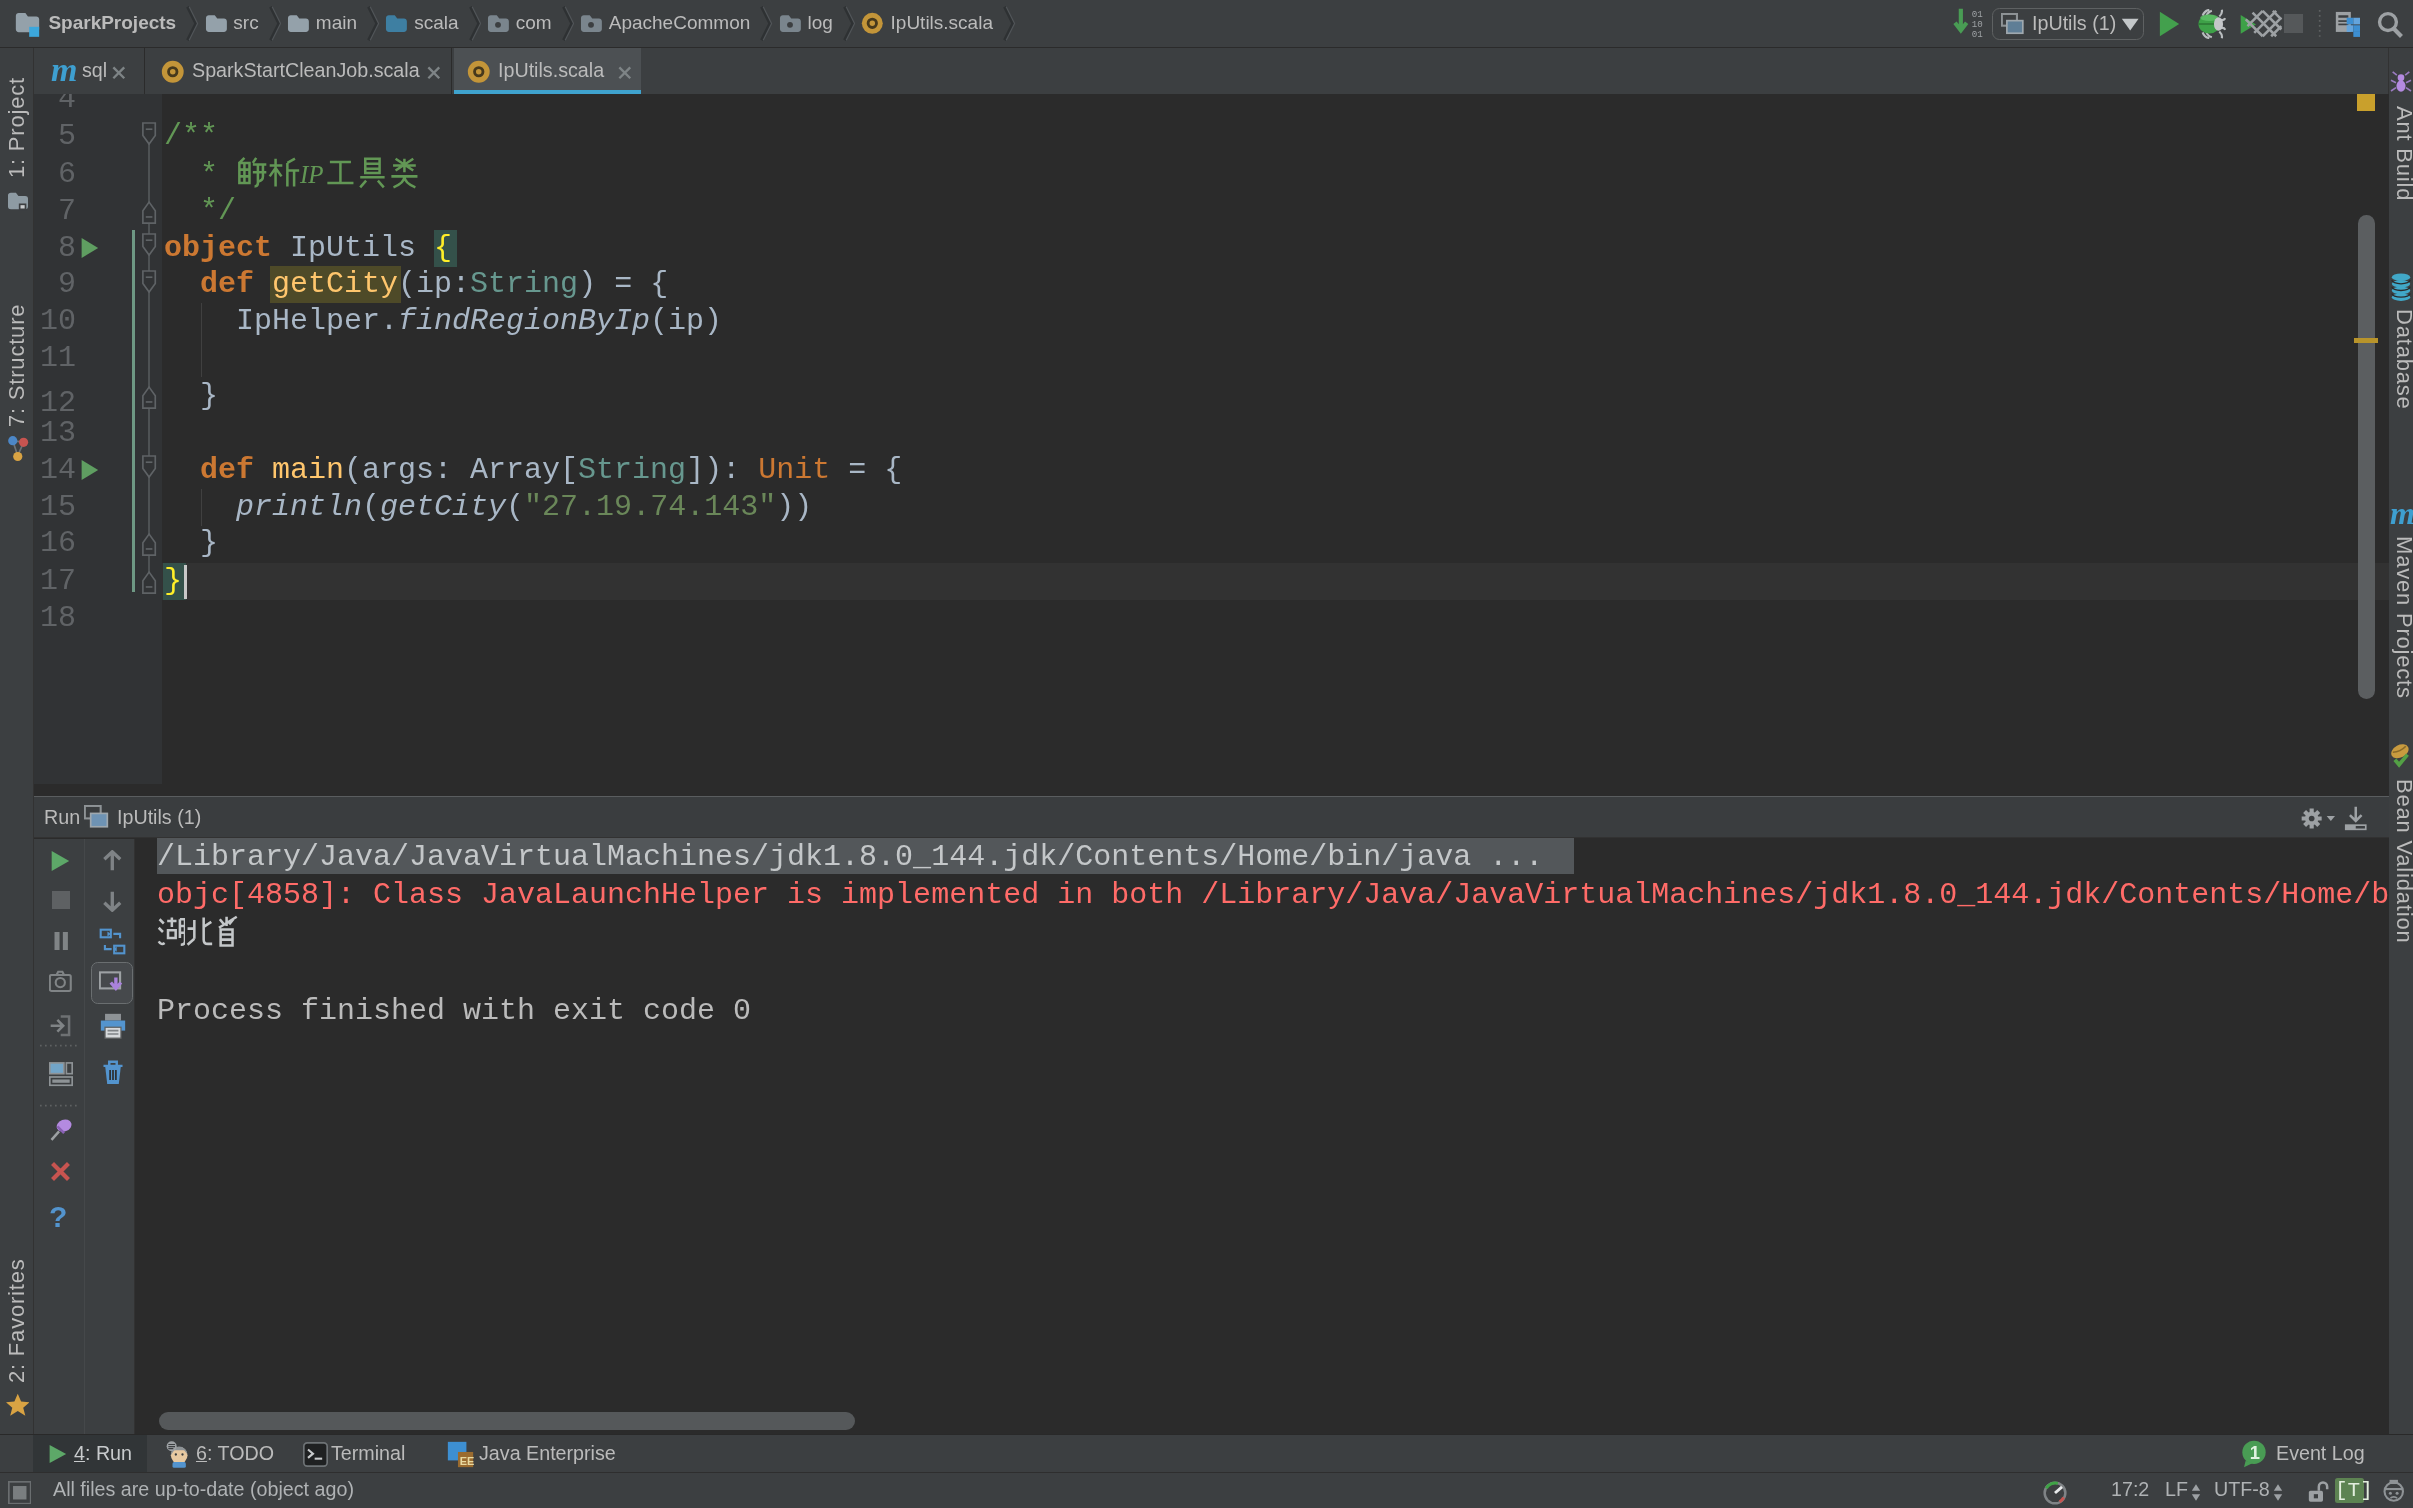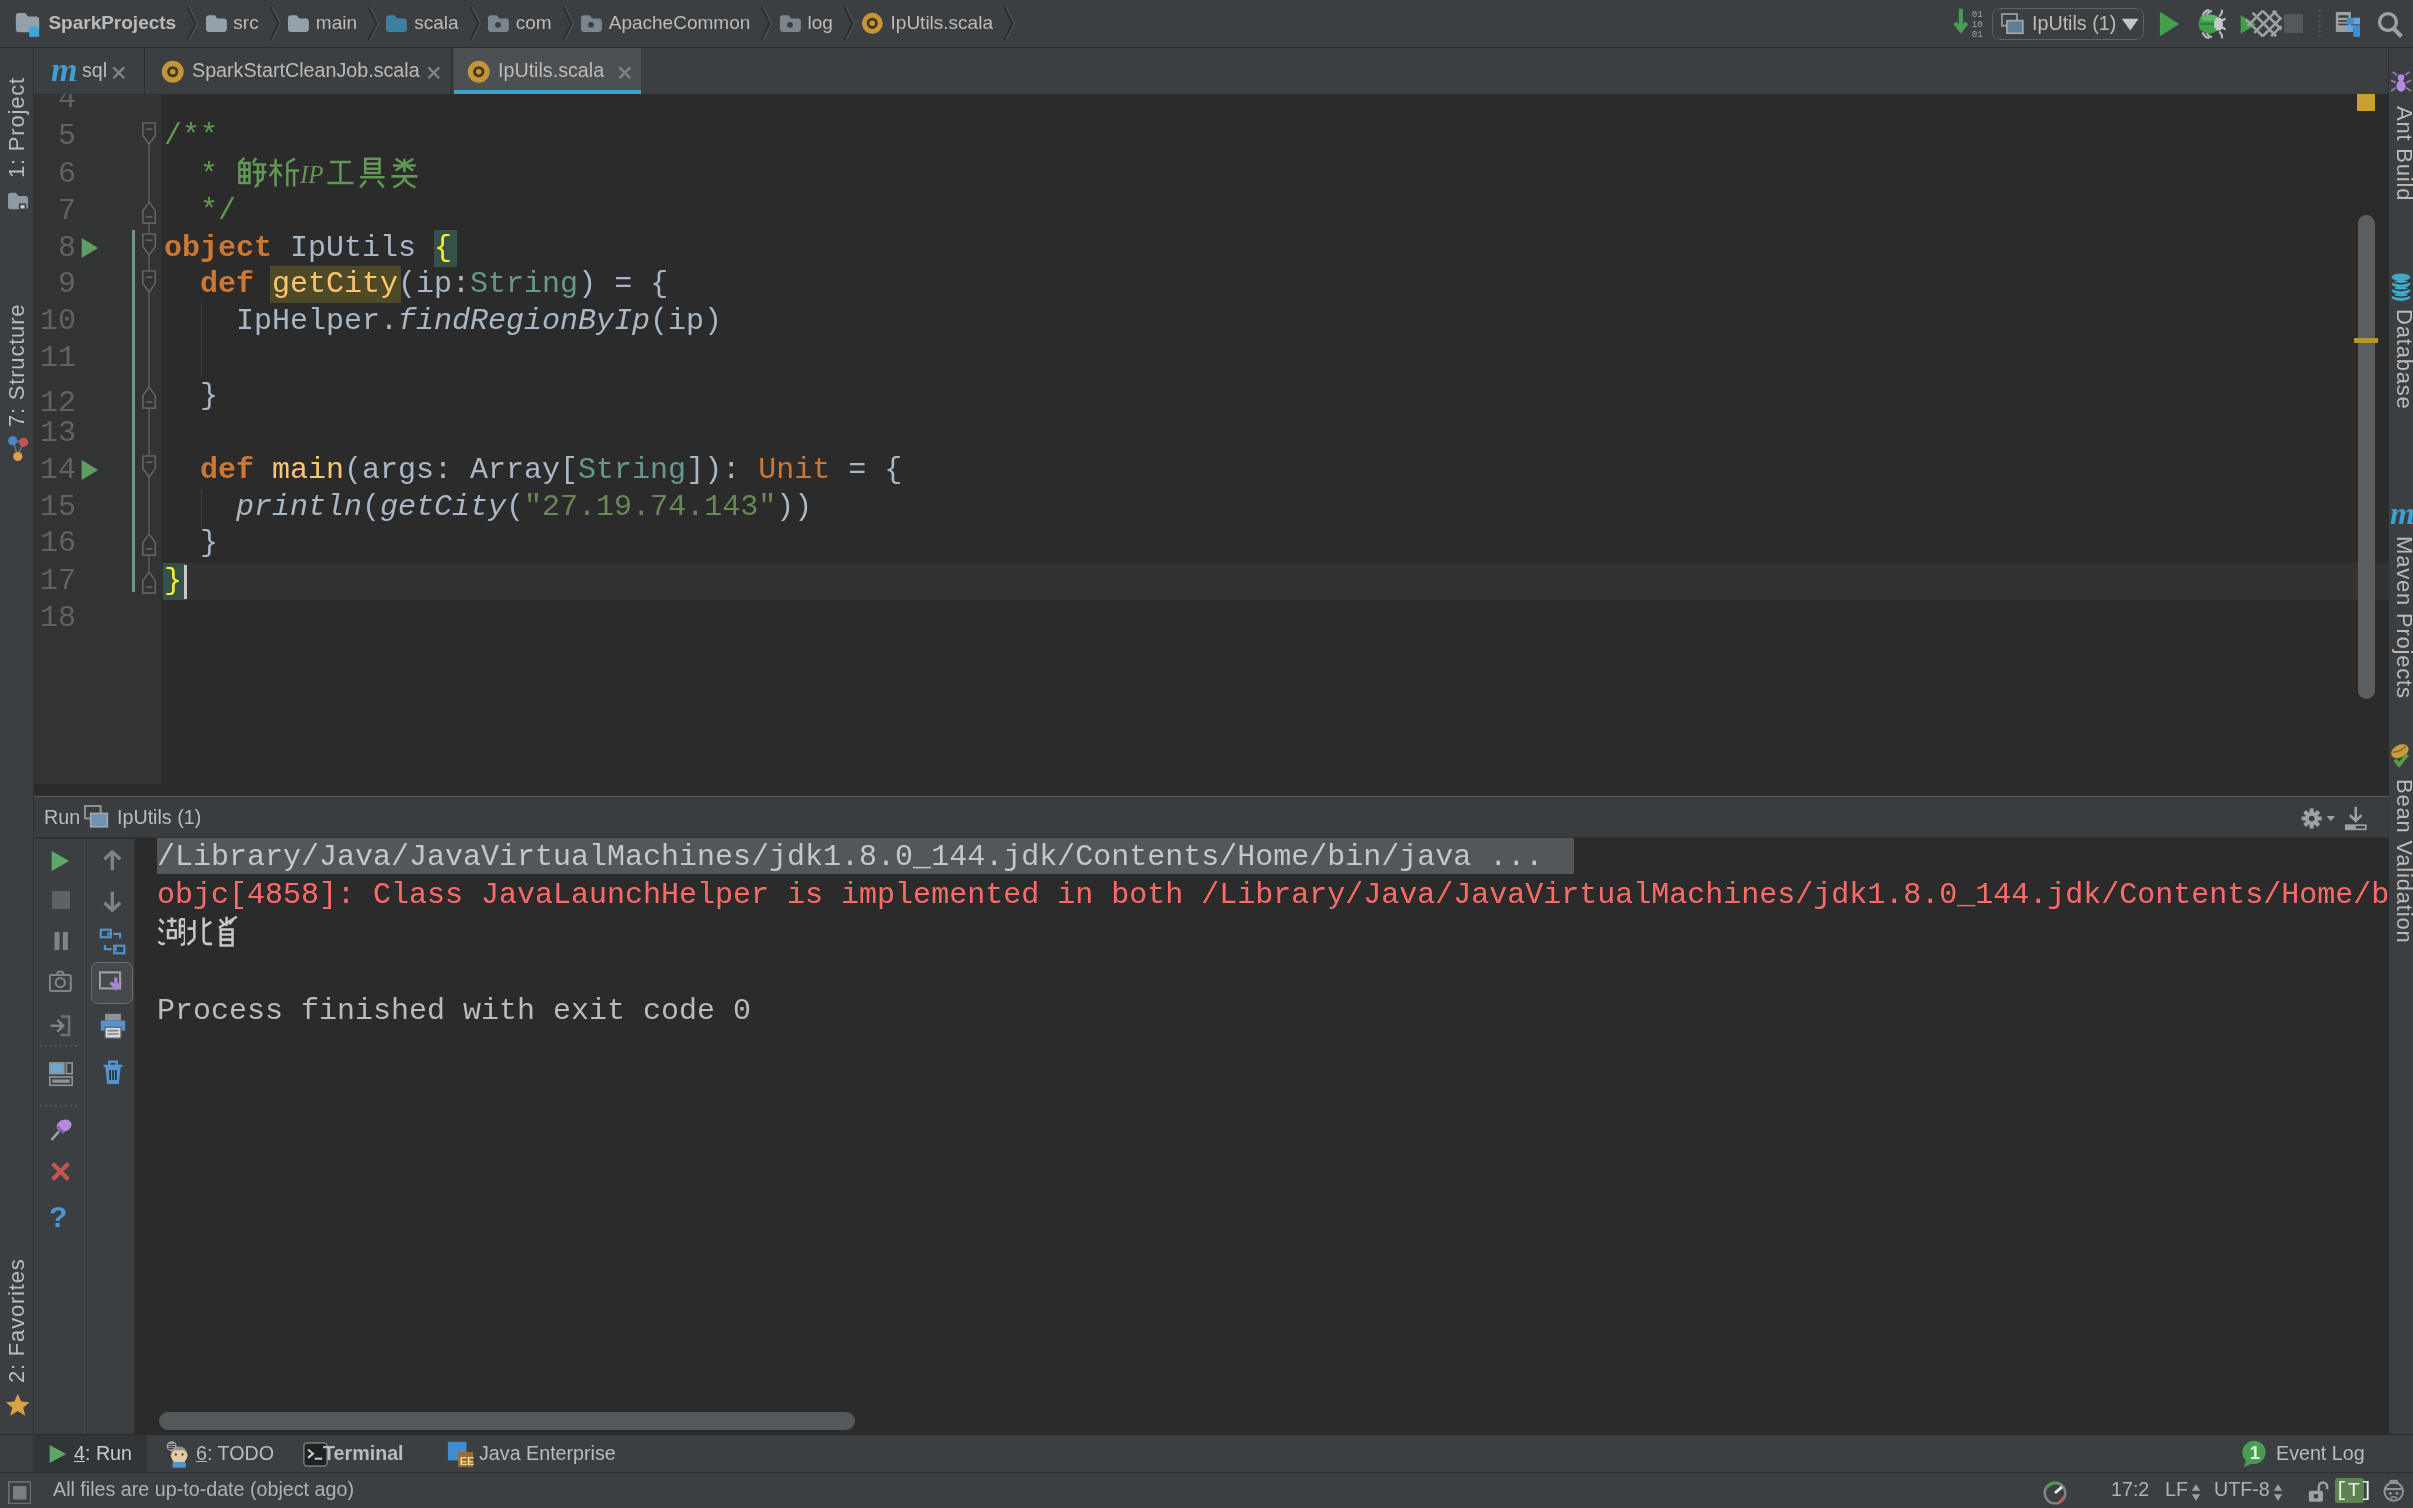--- a/index.html
+++ b/index.html
@@ -496,21 +496,21 @@
       <path d="M4,4 h8 M4,6.5 h8 M4,9 h6" stroke="#3C3F41" stroke-width="1.4"></path>
       <circle cx="13" cy="16" r="1.4" fill="#3C3F41"></circle>
         <circle cx="21" cy="16" r="1.4" fill="#3C3F41"></circle>
     </svg>
     <div class="abs ui" style="left:196px;top:6.7px;"><span style="text-decoration:underline;">6</span>: TODO</div>
     <svg class="abs" style="left:303px;top:6.7px;" width="25" height="25" viewBox="0 0 30 30">
       <rect x="1" y="1" width="28" height="28" rx="4" fill="#1F2122" stroke="#6E7376" stroke-width="2"></rect>
       <path d="M6,9 l6,5 l-6,5" fill="none" stroke="#C8CBCD" stroke-width="2.5"></path>
       <path d="M14,20 h9" stroke="#C8CBCD" stroke-width="2.5"></path>
     </svg>
-    <div class="abs ui" style="left:323px;top:6.7px;font-weight:bold;">Terminal</div>
+    <div class="abs ui" style="left:331px;top:6.7px;">Terminal</div>
     <svg class="abs" style="left:447px;top:5.9px;" width="27" height="27" viewBox="0 0 32 32">
       <rect x="1" y="1" width="22" height="22" fill="#3D8FD2"></rect>
       <rect x="13" y="13" width="18" height="18" fill="#9A6B2F"></rect>
       <text x="15" y="28" font-size="13" font-weight="bold" fill="#E8D9A0" font-family="Liberation Sans">EE</text>
     </svg>
     <div class="abs ui" style="left:479px;top:6.7px;">Java Enterprise</div>
     <svg class="abs" style="left:2239px;top:4.2px;" width="30" height="30" viewBox="0 0 36 36">
       <circle cx="18" cy="16" r="14" fill="#499C54"></circle>
       <path d="M8,26 l-2,8 l10,-5 z" fill="#499C54"></path>
       <text x="13" y="24" font-size="22" font-weight="bold" fill="#DFF2E0" font-family="Liberation Sans">1</text>

